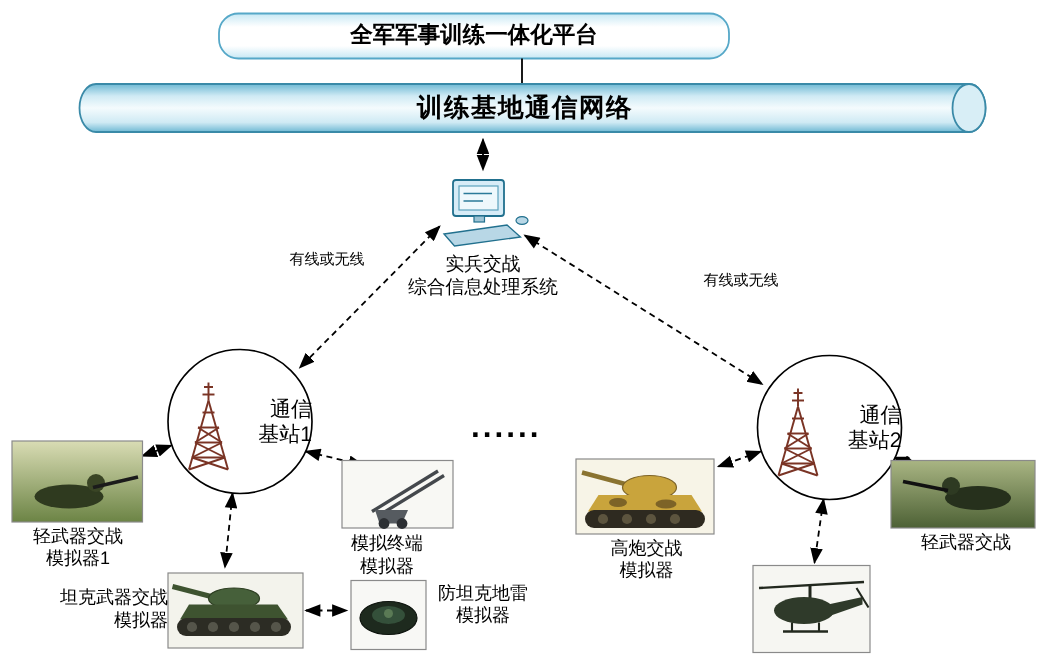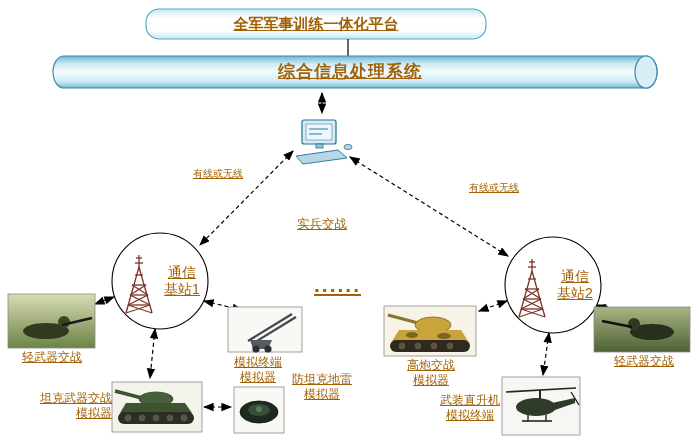--- a/index.html
+++ b/index.html
@@ -1,42 +1,42 @@
 <!DOCTYPE html>
 <html><head>
 <meta charset="utf-8">
 <style>
   * { margin:0; padding:0; box-sizing:border-box; }
   html,body { background:#ffffff; }
   body { font-family:"Liberation Sans","DejaVu Sans",sans-serif; color:#000; }
   .canvas { position:relative; width:698px; height:441px; background:#fff; overflow:hidden; }
   .layer  { position:absolute; left:0; top:0; width:698px; height:441px; }
   svg.layer { pointer-events:none; }
-  .txt { position:absolute; color:#a16207; text-align:center; line-height:1.22;text-decoration:underline; }
+  .txt { position:absolute; color:#000000; text-align:center; line-height:1.22; }
   .flexc { display:flex; align-items:center; justify-content:center; }
 
   .platform-title { left:146px; top:9px;  width:340px; height:30px; font-size:15px; font-weight:bold; }
   .network-title  { left:53px;  top:57px; width:594px; height:30px; font-size:17px; font-weight:bold; letter-spacing:1px; }
 
-  .processor-label { left:242px; top:169px; width:160px; font-size:12.5px;margin-top:48px; }
+  .processor-label { left:242px; top:169px; width:160px; font-size:12.5px; }
   .link-label { font-size:10px; }
   .link-left  { left:170px; top:168px; width:96px; }
   .link-right { left:446px; top:182px; width:96px; }
 
-  .station-label { font-size:14px; line-height:17px; }
+  .station-label { font-size:14px; line-height:17px;text-align:right; }
   .station-1 { left:156px; top:264px; width:52px; }
   .station-2 { left:549px; top:268px; width:52px; }
 
   .ellipsis { left:314px; top:272px; width:90px; font-size:21px; font-weight:900; letter-spacing:2px; text-align:left; }
 
   .node-label { font-size:12px; line-height:15px; }
   .lbl-lw1  { left:6px;   top:350px; width:92px; }
   .lbl-aa   { left:214px; top:355px; width:88px; }
   .lbl-tank { left:20px;  top:391px; width:92px;text-align:right; }
-  .lbl-mine { left:284px; top:372px; width:76px; }
+  .lbl-mine { left:284px; top:388px; width:76px; }
   .lbl-art  { left:391px; top:358px; width:80px; }
   .lbl-heli { left:433px; top:393px; width:74px; }
   .lbl-lw2  { left:598px; top:354px; width:92px; }
 </style>
 </head>
 <body>
 
 <div class="canvas">
 
   <svg class="layer" viewBox="0 0 698 441" aria-hidden="true">
@@ -192,60 +192,58 @@
 
     <g>
       <rect x="594" y="307" width="96" height="45" fill="url(#gGrass2)" stroke="#8a8a8a" stroke-width="0.8"></rect>
       <ellipse cx="652" cy="332" rx="22" ry="8" fill="#26301c"></ellipse>
       <circle cx="634" cy="324" r="6" fill="#2e3a22"></circle>
       <line x1="632" y1="327" x2="602" y2="321" stroke="#111" stroke-width="2.4"></line>
     </g>
   </svg>
 
   <div class="txt platform-title flexc">全军军事训练一体化平台</div>
-  <div class="txt network-title flexc">综合信息处理系统</div>
+  <div class="txt network-title flexc">训练基地通信网络</div>
 
   <div class="txt processor-label">
     <div>实兵交战</div>
+    <div>综合信息处理系统</div>
   </div>
 
   <div class="txt link-label link-left">有线或无线</div>
   <div class="txt link-label link-right">有线或无线</div>
 
   <div class="txt station-label station-1">
     <div>通信</div>
     <div>基站1</div>
   </div>
   <div class="txt station-label station-2">
     <div>通信</div>
     <div>基站2</div>
   </div>
 
   <div class="txt ellipsis">......</div>
 
   <div class="txt node-label lbl-lw1">
     <div>轻武器交战</div>
+    <div>模拟器1</div>
   </div>
   <div class="txt node-label lbl-aa">
     <div>模拟终端</div>
     <div>模拟器</div>
   </div>
   <div class="txt node-label lbl-tank">
     <div>坦克武器交战</div>
     <div>模拟器</div>
   </div>
   <div class="txt node-label lbl-mine">
     <div>防坦克地雷</div>
     <div>模拟器</div>
   </div>
   <div class="txt node-label lbl-art">
     <div>高炮交战</div>
     <div>模拟器</div>
   </div>
-  <div class="txt node-label lbl-heli">
-    <div>武装直升机</div>
-    <div>模拟终端</div>
-  </div>
   <div class="txt node-label lbl-lw2">
     <div>轻武器交战</div>
   </div>
 
 </div>
 
 </body></html>

